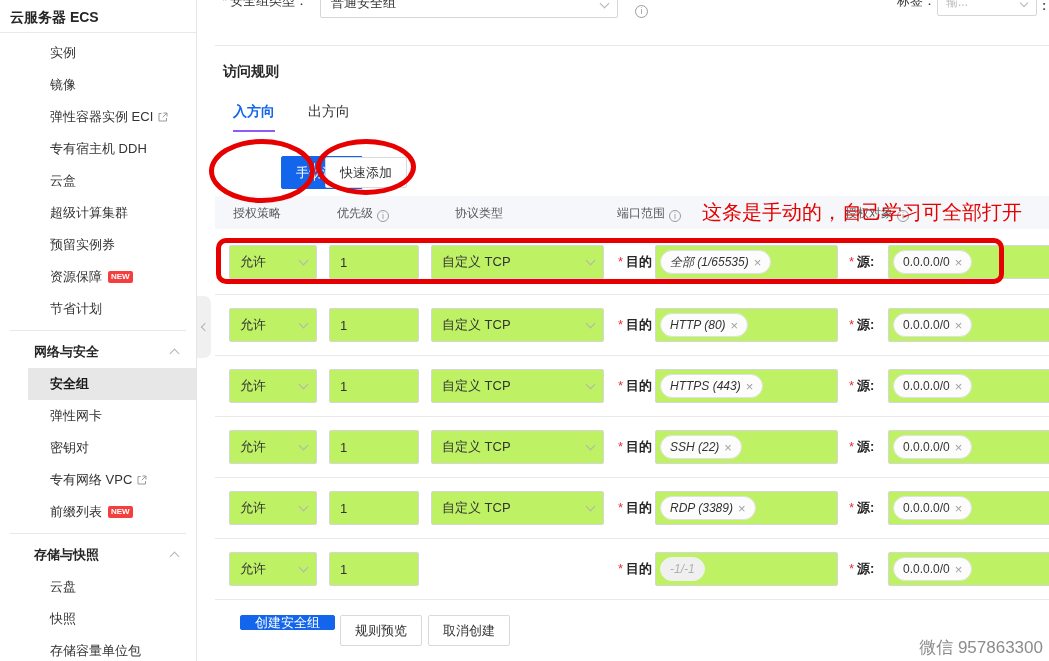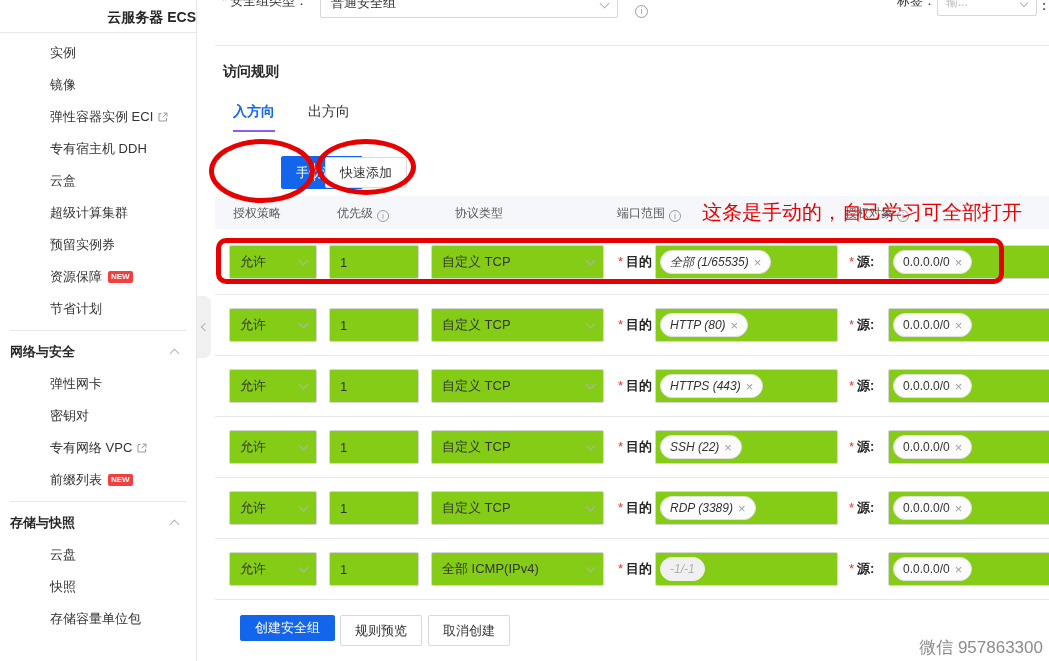--- a/index.html
+++ b/index.html
@@ -4,25 +4,25 @@
 <style>
   * { margin:0; padding:0; box-sizing:border-box; }
   html,body { width:1049px; height:661px; }
   body {
     position:relative; overflow:hidden; background:#fff;
     font-family:"Liberation Sans","DejaVu Sans",sans-serif;
     color:#333; font-size:13px;
   }
   
   .sidebar { position:absolute; left:0; top:0; width:197px; height:661px; background:#fff; border-right:1px solid #e5e5e5; }
-  .sb-title { height:33px; padding:9px 0 0 10px; font-size:14px; font-weight:600; color:#262626; border-bottom:1px solid #e8e8e8;text-align:right; }
+  .sb-title { height:33px; padding:9px 0 0 10px; font-size:14px; font-weight:600; color:#262626; border-bottom:1px solid #e8e8e8; }
   .sb-group { margin-top:4px; }
   .sb-item { position:relative; height:32px; line-height:32px; padding-left:22px; font-size:13px; color:#333; cursor:pointer; white-space:nowrap;margin-left:28px; }
   .sb-item.selected { background:#e7e7e7; font-weight:600; color:#1a1a1a; }
-  .sb-group-header { position:relative; height:32px; line-height:32px; margin-top:4px; padding-left:10px; font-size:13px; font-weight:600; color:#262626; }
+  .sb-group-header { position:relative; height:32px; line-height:32px; margin-top:4px; padding-left:10px; font-size:13px; font-weight:600; color:#262626;margin-left:24px; }
   .sb-divider { height:1px; background:#e8e8e8; margin:5px 10px; }
   .badge-new { display:inline-block; margin-left:6px; background:#f53f3f; color:#fff; font-size:8px; font-weight:700; line-height:10px; padding:1px 3px; border-radius:2px; vertical-align:2px; }
   .ext-icon { display:inline-block; margin-left:5px; vertical-align:-1px; }
   .chev { display:inline-block; width:7px; height:7px; border-right:1.5px solid #b3b3b3; border-bottom:1.5px solid #b3b3b3; }
   .chev.up   { transform:rotate(-135deg); position:absolute; right:18px; top:14px; }
   .chev.down { transform:rotate(45deg); }
   .collapse-handle { position:absolute; left:197px; top:296px; width:14px; height:62px; background:#f0f0f0; border-radius:0 7px 7px 0; display:flex; align-items:center; justify-content:center; cursor:pointer; z-index:3; }
   .collapse-handle .chev { width:6px; height:6px; transform:rotate(135deg); margin-left:2px; }
   
   .main { position:absolute; left:197px; top:0; width:852px; height:661px; }
@@ -58,36 +58,36 @@
   .ellipse-quick  { left:119px; top:139px; width:100px; height:56px; }
   .red-rect { position:absolute; left:19px; top:238px; width:788px; height:46px; border:5px solid #e60000; border-radius:10px; z-index:6; pointer-events:none; }
   .annotation { position:absolute; left:505px; top:199px; font-size:20px; color:#e60000; white-space:nowrap; z-index:5; }
   
   .thead { position:absolute; left:18px; top:196px; width:834px; height:33px; background:#f5f7fa; }
   .th { position:absolute; top:9px; font-size:12px; color:#595959; white-space:nowrap; }
   .th .info-icon { width:12px; height:12px; line-height:10px; margin-left:4px; vertical-align:-2px; }
   .th-policy { left:18px; } .th-priority { left:122px; } .th-protocol { left:240px; } .th-port { left:402px;text-align:right; } .th-target { left:630px; }
   
   .rule-row { position:absolute; left:18px; width:845px; border-bottom:1px solid #e9e9e9; }
-  .sel, .inp, .field { position:absolute; top:50%; transform:translateY(-50%); height:34px; border:1px solid #d6d6d6; border-radius:2px; background:#84cc16; }
+  .sel, .inp, .field { position:absolute; top:50%; transform:translateY(-50%); height:34px; border:1px solid #d6d6d6; border-radius:2px; background:#bef264; }
   .sel { display:flex; align-items:center; padding:0 24px 0 10px; font-size:13px; color:#333; cursor:pointer; }
   .sel-policy { left:14px; width:88px; }
   .inp-priority { left:114px; width:90px; padding:0 10px; font-size:13px; color:#333; font-family:inherit; }
   .sel-protocol { left:216px; width:173px; }
   .req-label { position:absolute; top:50%; transform:translateY(-50%); font-size:13px; font-weight:700; color:#262626; white-space:nowrap; }
   .lbl-dest { left:403px; } .lbl-src { left:634px; }
   .field { display:flex; align-items:center; padding:0 4px; }
   .field-dest { left:440px; width:183px;font-style:italic; }
   .field-src { left:673px; width:178px; }
   .tag { display:inline-flex; align-items:center; height:24px; padding:0 9px; border:1px solid #e0e0e0; border-radius:13px; background:#fcfcfc; font-size:12px; color:#333; white-space:nowrap; }
   .tag-x { font-style:normal; color:#a0a0a0; margin-left:5px; font-size:13px; cursor:pointer; }
   .tag-x::before { content:"\00d7"; }
   .tag.disabled { background:#f0f0f0; border-color:#f0f0f0; color:#b0b0b0; }
   
-  .btn-create { position:absolute; left:43px; top:615px; height:26px; padding:0 14px; }
+  .btn-create { position:absolute; left:43px; top:615px; height:15px; padding:0 14px; }
   .btn-preview { position:absolute; left:143px; top:615px; height:31px; padding:0 14px; }
   .btn-cancel { position:absolute; left:231px; top:615px; height:31px; padding:0 14px; }
   .watermark { position:absolute; right:6px; top:636px; font-size:17px; color:#8c8c8c; }
 </style>
 </head>
 <body>
 
 <div class="sidebar">
   <div class="sb-title">云服务器 ECS</div>
 
@@ -103,20 +103,21 @@
     <div class="sb-item"><span>超级计算集群</span></div>
     <div class="sb-item"><span>预留实例券</span></div>
     <div class="sb-item"><span>资源保障</span><span class="badge-new">NEW</span></div>
     <div class="sb-item"><span>节省计划</span></div>
   </div>
 
   <div class="sb-divider"></div>
 
   <div class="sb-group">
     <div class="sb-group-header"><span>网络与安全</span><i class="chev up"></i></div>
+    <div class="sb-item selected"><span>安全组</span></div>
     <div class="sb-item"><span>弹性网卡</span></div>
     <div class="sb-item"><span>密钥对</span></div>
     <div class="sb-item"><span>专有网络 VPC</span><span class="ext-icon"><svg width="10" height="10" viewBox="0 0 10 10">
             <path d="M3.5 1.5H1v7.5h7.5V6" fill="none" stroke="#999" stroke-width="1"></path>
             <path d="M5.5 1h3.5v3.5M9 1L4.8 5.2" fill="none" stroke="#999" stroke-width="1"></path>
           </svg></span></div>
     <div class="sb-item"><span>前缀列表</span><span class="badge-new">NEW</span></div>
   </div>
 
   <div class="sb-divider"></div>
@@ -305,24 +306,20 @@
         </span>
       </div>
   </div>
 
   <div class="rule-row" style="top:539px;height:61px;">
     <div class="sel sel-policy">
         <span>允许</span>
         <i class="chev down"></i>
       </div>
     <input class="inp-priority sel" style="display: block;" value="1">
-    <div class="sel sel-protocol">
-        <span>全部 ICMP(IPv4)</span>
-        <i class="chev down"></i>
-      </div>
     <div class="req-label lbl-dest"><em class="star">*</em><span>目的</span></div>
     <div class="field field-dest">
         <span class="tag disabled">
           <span>-1/-1</span>
         </span>
       </div>
     <div class="req-label lbl-src"><em class="star">*</em><span>源:</span></div>
     <div class="field field-src">
         <span class="tag">
           <span>0.0.0.0/0</span>

